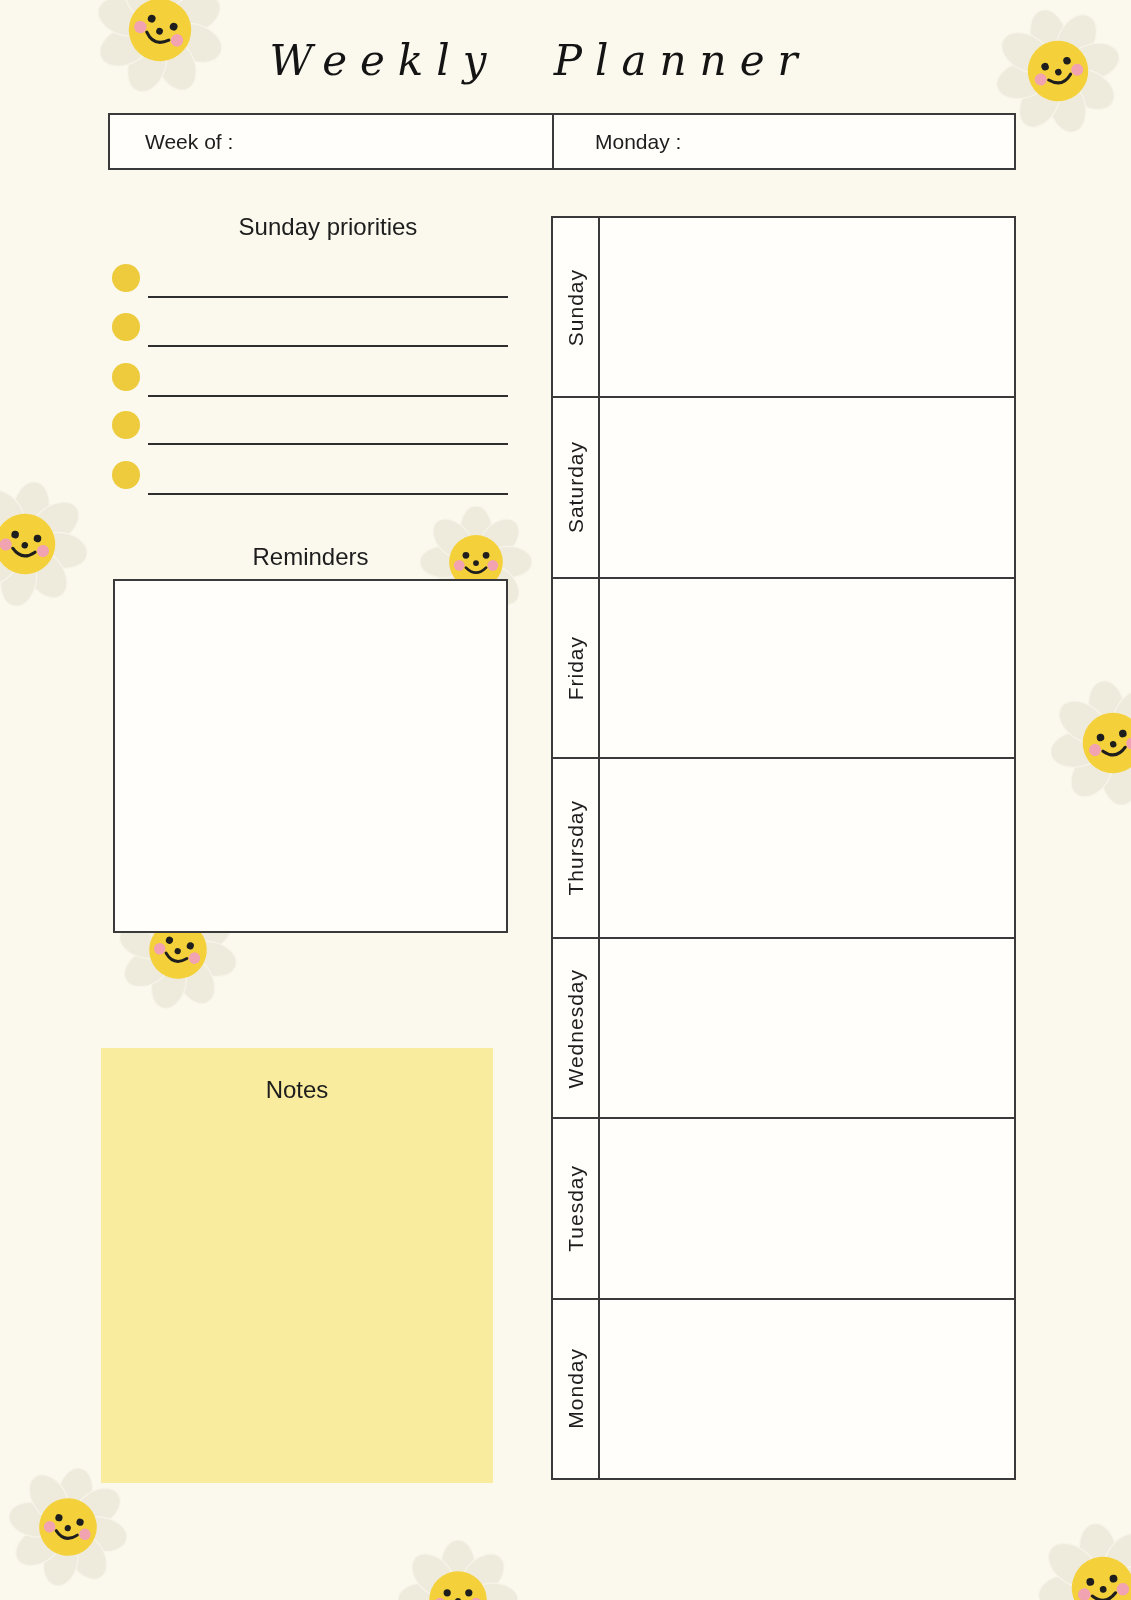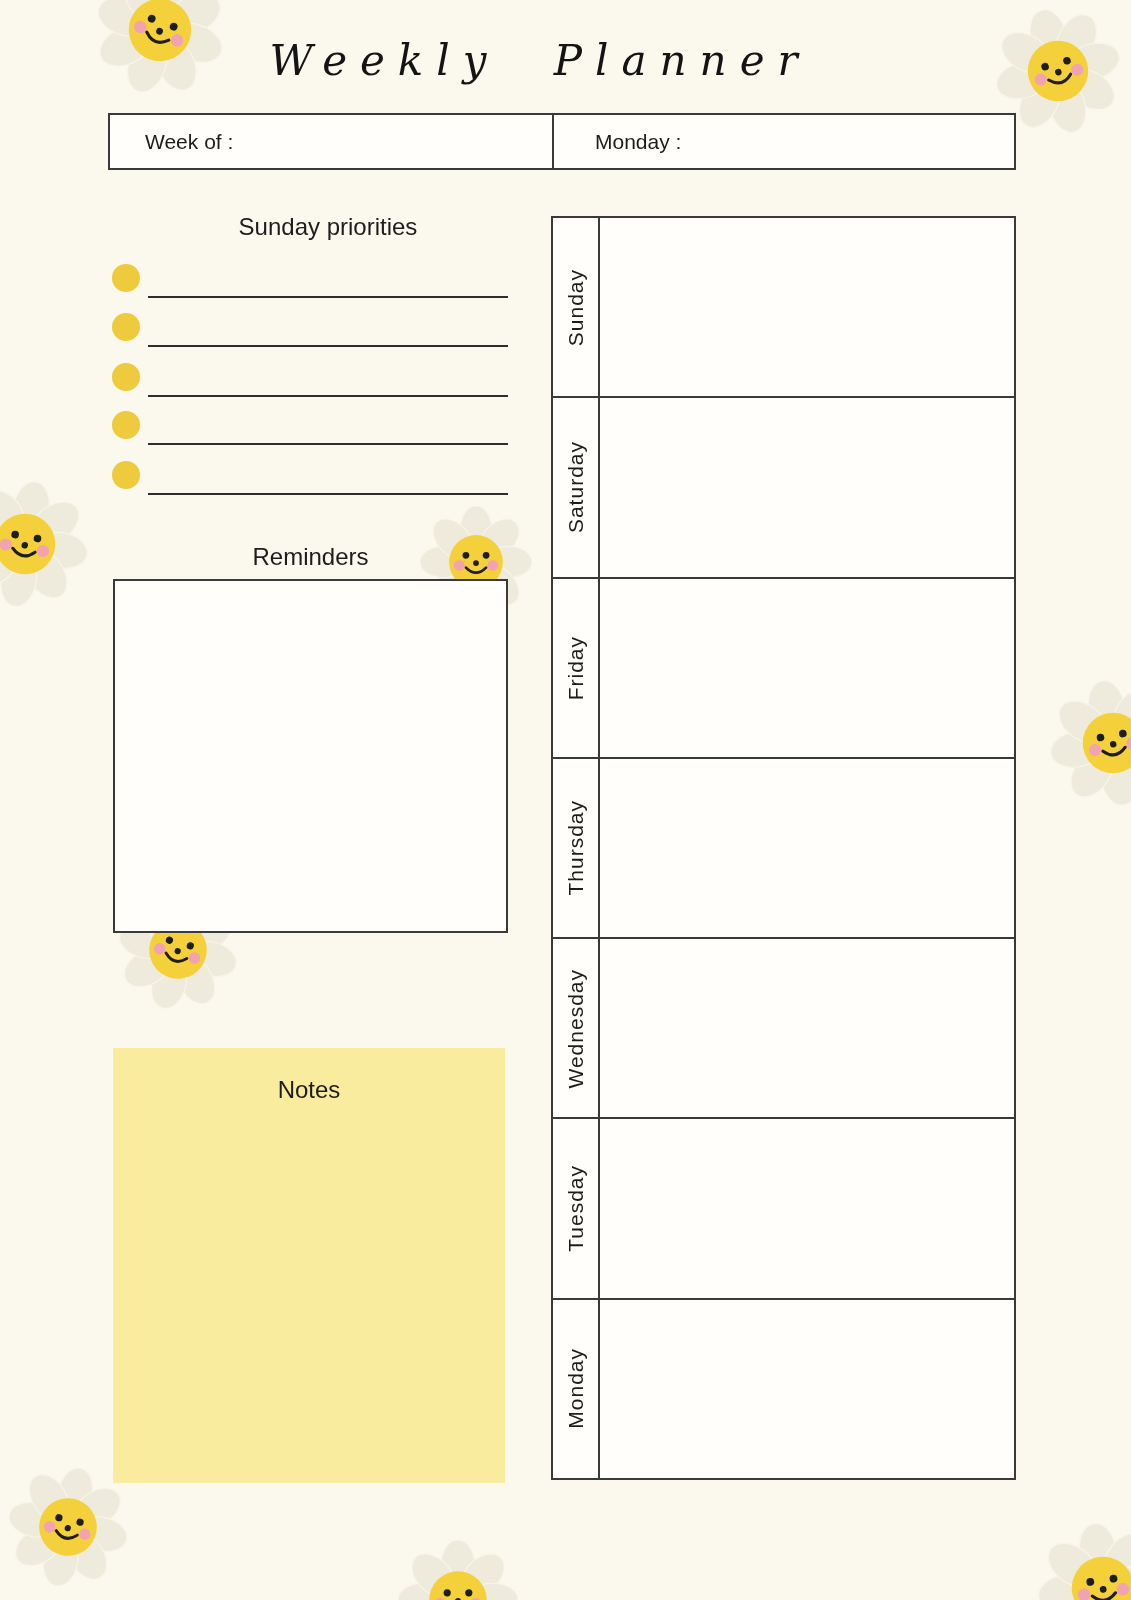--- a/index.html
+++ b/index.html
@@ -65,21 +65,21 @@
   }
   .reminders-box {
     position:absolute; left:113px; top:579px;
     width:395px; height:354px;
     background:#fffefa;
     border:2px solid #3a3a3a;
     z-index:2;
   }
   
   .notes-box {
-    position:absolute; left:113px; top:1048px;
+    position:absolute; left:101px; top:1048px;
     width:392px; height:435px;
     background:#f9ec9f;
     z-index:2;
     padding-top:28px;
   }
   .notes-title { text-align:center; font-size:24px; color:#1d1d1d; }
   
   .schedule {
     position:absolute; left:551px; top:216px;
     width:465px; height:1264px;

